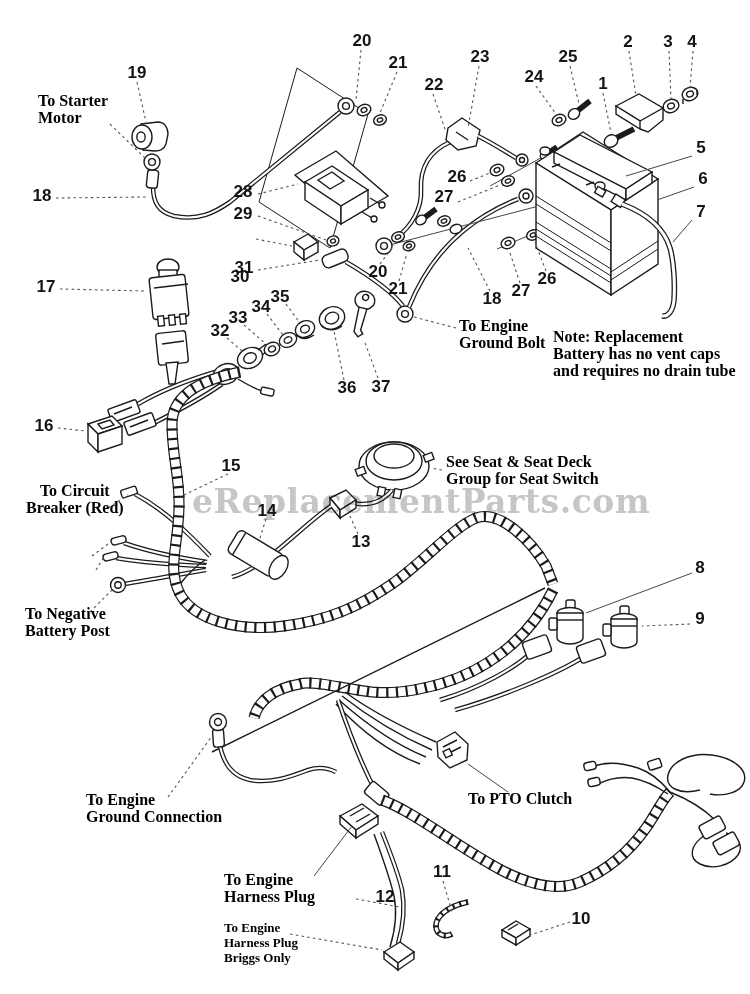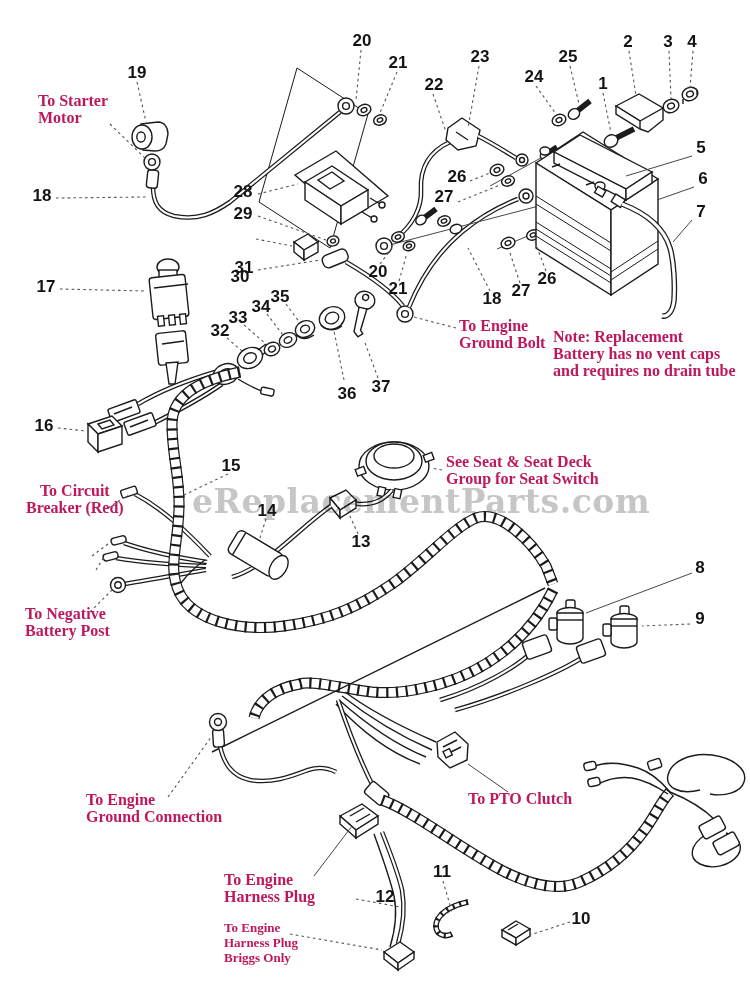--- a/index.html
+++ b/index.html
@@ -2,21 +2,21 @@
 <html><head>
 <meta charset="utf-8">
 <style>
   html,body{margin:0;padding:0;background:#fff;}
   #stage{position:relative;width:750px;height:994px;background:#ffffff;overflow:hidden;
          font-family:"Liberation Serif",serif;}
   #art{position:absolute;left:0;top:0;}
   #ann{position:absolute;left:0;top:0;width:750px;height:994px;pointer-events:none;}
   .callout{position:absolute;transform:translate(-50%,-50%);
            font:700 17px "Liberation Sans",sans-serif;color:#141414;letter-spacing:0;}
-  .lbl{position:absolute;font:700 16px "Liberation Serif",serif;color:#be185d;line-height:17px;white-space:nowrap;}
+  .lbl{position:absolute;font:700 16px "Liberation Serif",serif;color:#000000;line-height:17px;white-space:nowrap;}
   .lbl.small{font-size:13px;line-height:15px;}
   #wm{position:absolute;left:192px;top:482px;font:700 33px "DejaVu Serif",serif;
       color:#c6c6c6;mix-blend-mode:multiply;white-space:nowrap;letter-spacing:0.5px;}
   
   .o{fill:#fff;stroke:#1b1b1b;stroke-width:1.4;}      
   .n{fill:none;stroke:#1b1b1b;stroke-width:1.4;}      
   .thin{stroke-width:1;}
   .w4{fill:none;stroke:#1b1b1b;stroke-width:4.6;}     
   .w2{fill:none;stroke:#fff;stroke-width:2.1;}        
   .t{fill:none;stroke:#1b1b1b;stroke-width:5.6;}      
@@ -466,21 +466,21 @@
       <span class="callout" style="left: 444px; top: 197px;">27</span>
       <span class="callout" style="left: 521px; top: 291px;">27</span>
       <span class="callout" style="left: 243px; top: 192px;">28</span>
       <span class="callout" style="left: 243px; top: 214px;">29</span>
       <span class="callout" style="left: 240px; top: 237px; margin-top: 40px;">30</span>
       <span class="callout" style="left: 244px; top: 268px;">31</span>
       <span class="callout" style="left: 220px; top: 331px;">32</span>
       <span class="callout" style="left: 238px; top: 318px;">33</span>
       <span class="callout" style="left: 261px; top: 307px;">34</span>
       <span class="callout" style="left: 280px; top: 297px;">35</span>
-      <span class="callout" style="left: 347px; top: 388px; margin-top: 6px;">36</span>
+      <span class="callout" style="left: 347px; top: 388px;">36</span>
       <span class="callout" style="left: 381px; top: 387px;">37</span>
       <div class="lbl" style="left: 38px; top: 92px;">
         <div>To Starter</div>
         <div>Motor</div>
       </div>
       <div class="lbl" style="left: 459px; top: 317px;">
         <div>To Engine</div>
         <div>Ground Bolt</div>
       </div>
       <div class="lbl" style="left: 446px; top: 453px;">

